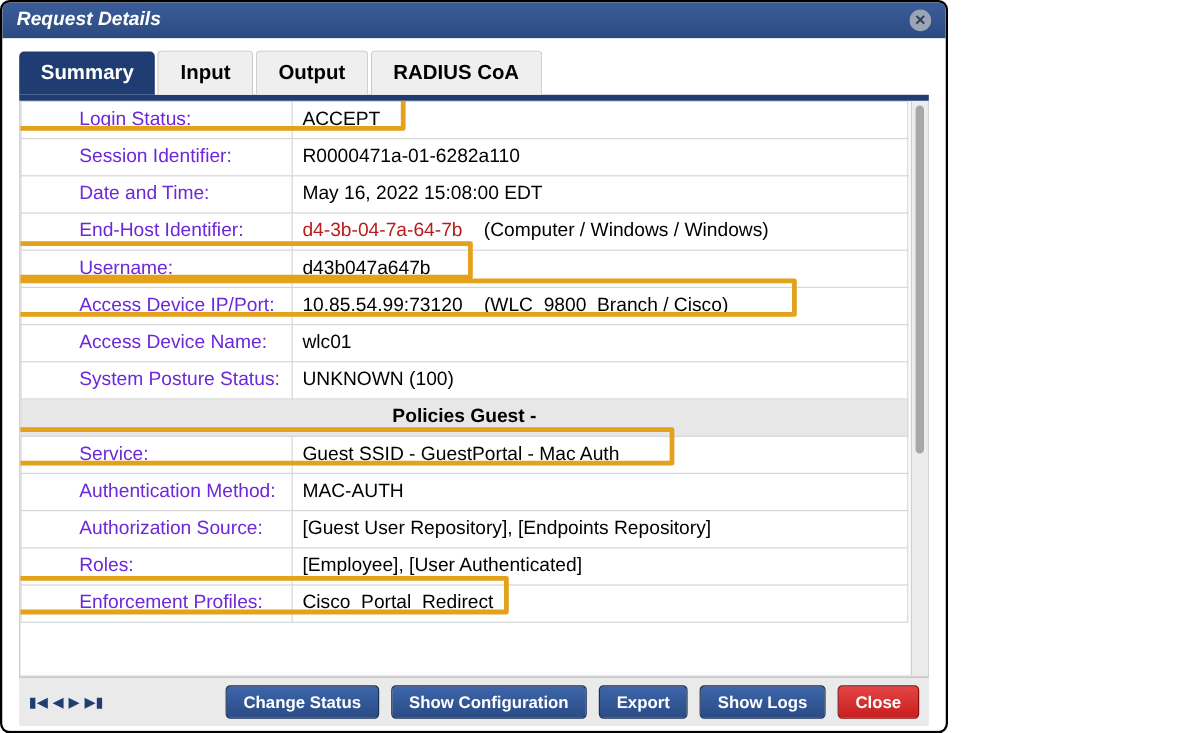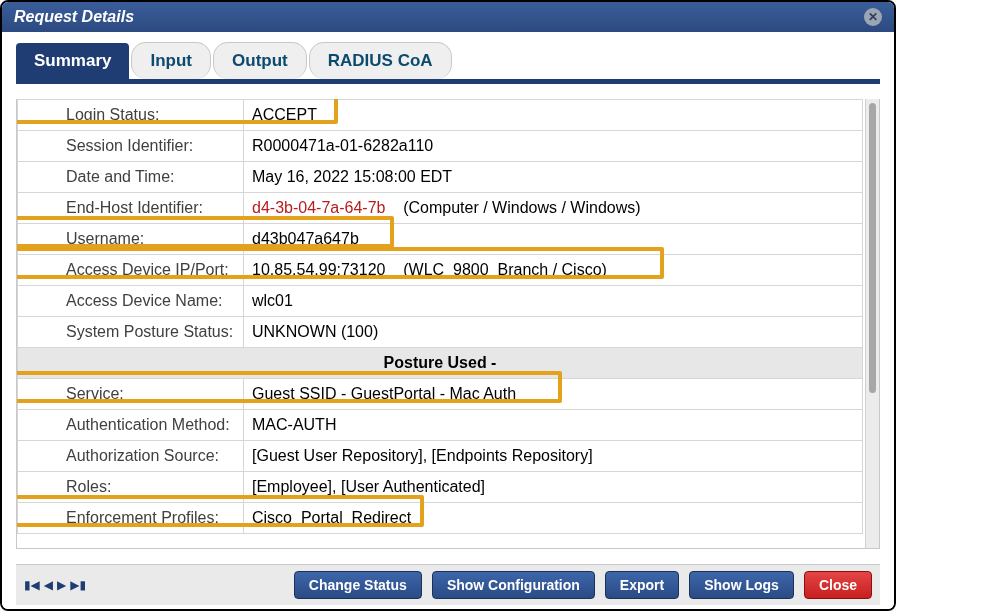--- a/index.html
+++ b/index.html
@@ -7,21 +7,21 @@
   body {
     font-family: Verdana, Arial, sans-serif;
     font-size: 15px;
     background: #fff;
     width: 998px;
     height: 611px;
     overflow: hidden;
     position: relative;
   }
   .window {
-    width: 896px;
+    width: 790px;
     height: 611px;
     border: 2px solid #000;
     border-radius: 8px;
     overflow: hidden;
     display: flex;
     flex-direction: column;
     position: relative;
   }
   .titlebar {
     background: linear-gradient(#3a5d9a, #2c4a80);
@@ -42,21 +42,20 @@
     cursor:pointer;
     font-size:12px;font-weight:bold;color:#2c3e50;
     font-style: normal;
   }
   .body {
     flex: 1;
     padding: 10px 14px 4px 14px;
     overflow: hidden;
     display:flex;flex-direction:column;
     background:#fff;
-    gap:15px;
   }
   .tabs {
     display:flex;
     align-items:flex-end;
     border-bottom: 5px solid #1f3d73;
   }
   .tab {
     padding: 8px 18px;
     font-weight: bold;
     font-size: 17px;
@@ -64,25 +63,24 @@
     border-top-left-radius:4px;
     border-top-right-radius:4px;
     margin-right:2px;
   }
   .tab.active {
     background:#1f3d73;
     color:#fff;
   }
   .tab.inactive {
     background:#efefef;
-    color:#0c4a6e;
+    color:#000000;
     border-top:1px solid #c8c8c8;
     border-left:1px solid #c8c8c8;
     border-right:1px solid #c8c8c8;
-    border-radius:15px;
   }
   .content-wrap {
     flex:1;
     display:flex;
     overflow:hidden;
     border:1px solid #c8c8c8;
     border-top:none;
   }
   .content {
     flex:1;
@@ -107,21 +105,21 @@
     border-collapse: collapse;
   }
   table.details td {
     padding:6px 8px;
     font-size:16px;
     vertical-align:middle;
     border:1px solid #d6d6d6;
   }
   table.details td.label {
     width:226px;
-    color:#404040;
+    color:#6d28d9;
     padding-left:48px;
   }
   td.section-header {
     background:#e7e7e7;
     text-align:center;
     font-weight:bold;
     font-size:16px;
     border:1px solid #c8c8c8;
   }
   a.mac-link { color:#b91c1c; text-decoration:none; font-weight:normal; }
@@ -238,21 +236,21 @@
           <tr>
             <td class="label">Access Device Name:</td>
             <td>wlc01</td>
           </tr>
           <tr>
             <td class="label">System Posture Status:</td>
             <td>UNKNOWN (100)</td>
           </tr>
 
           <tr>
-            <td colspan="2" class="section-header">Posture Used -</td>
+            <td colspan="2" class="section-header">Policies Guest -</td>
           </tr>
 
           <tr class="rel">
             <td class="label">Service:</td>
             <td class="rel">
               <span>Guest SSID - GuestPortal - Mac Auth</span>
               <span class="hbox" style="left:-232px;top:-8px;width:550px;height:32px;"></span>
             </td>
           </tr>
           <tr>

